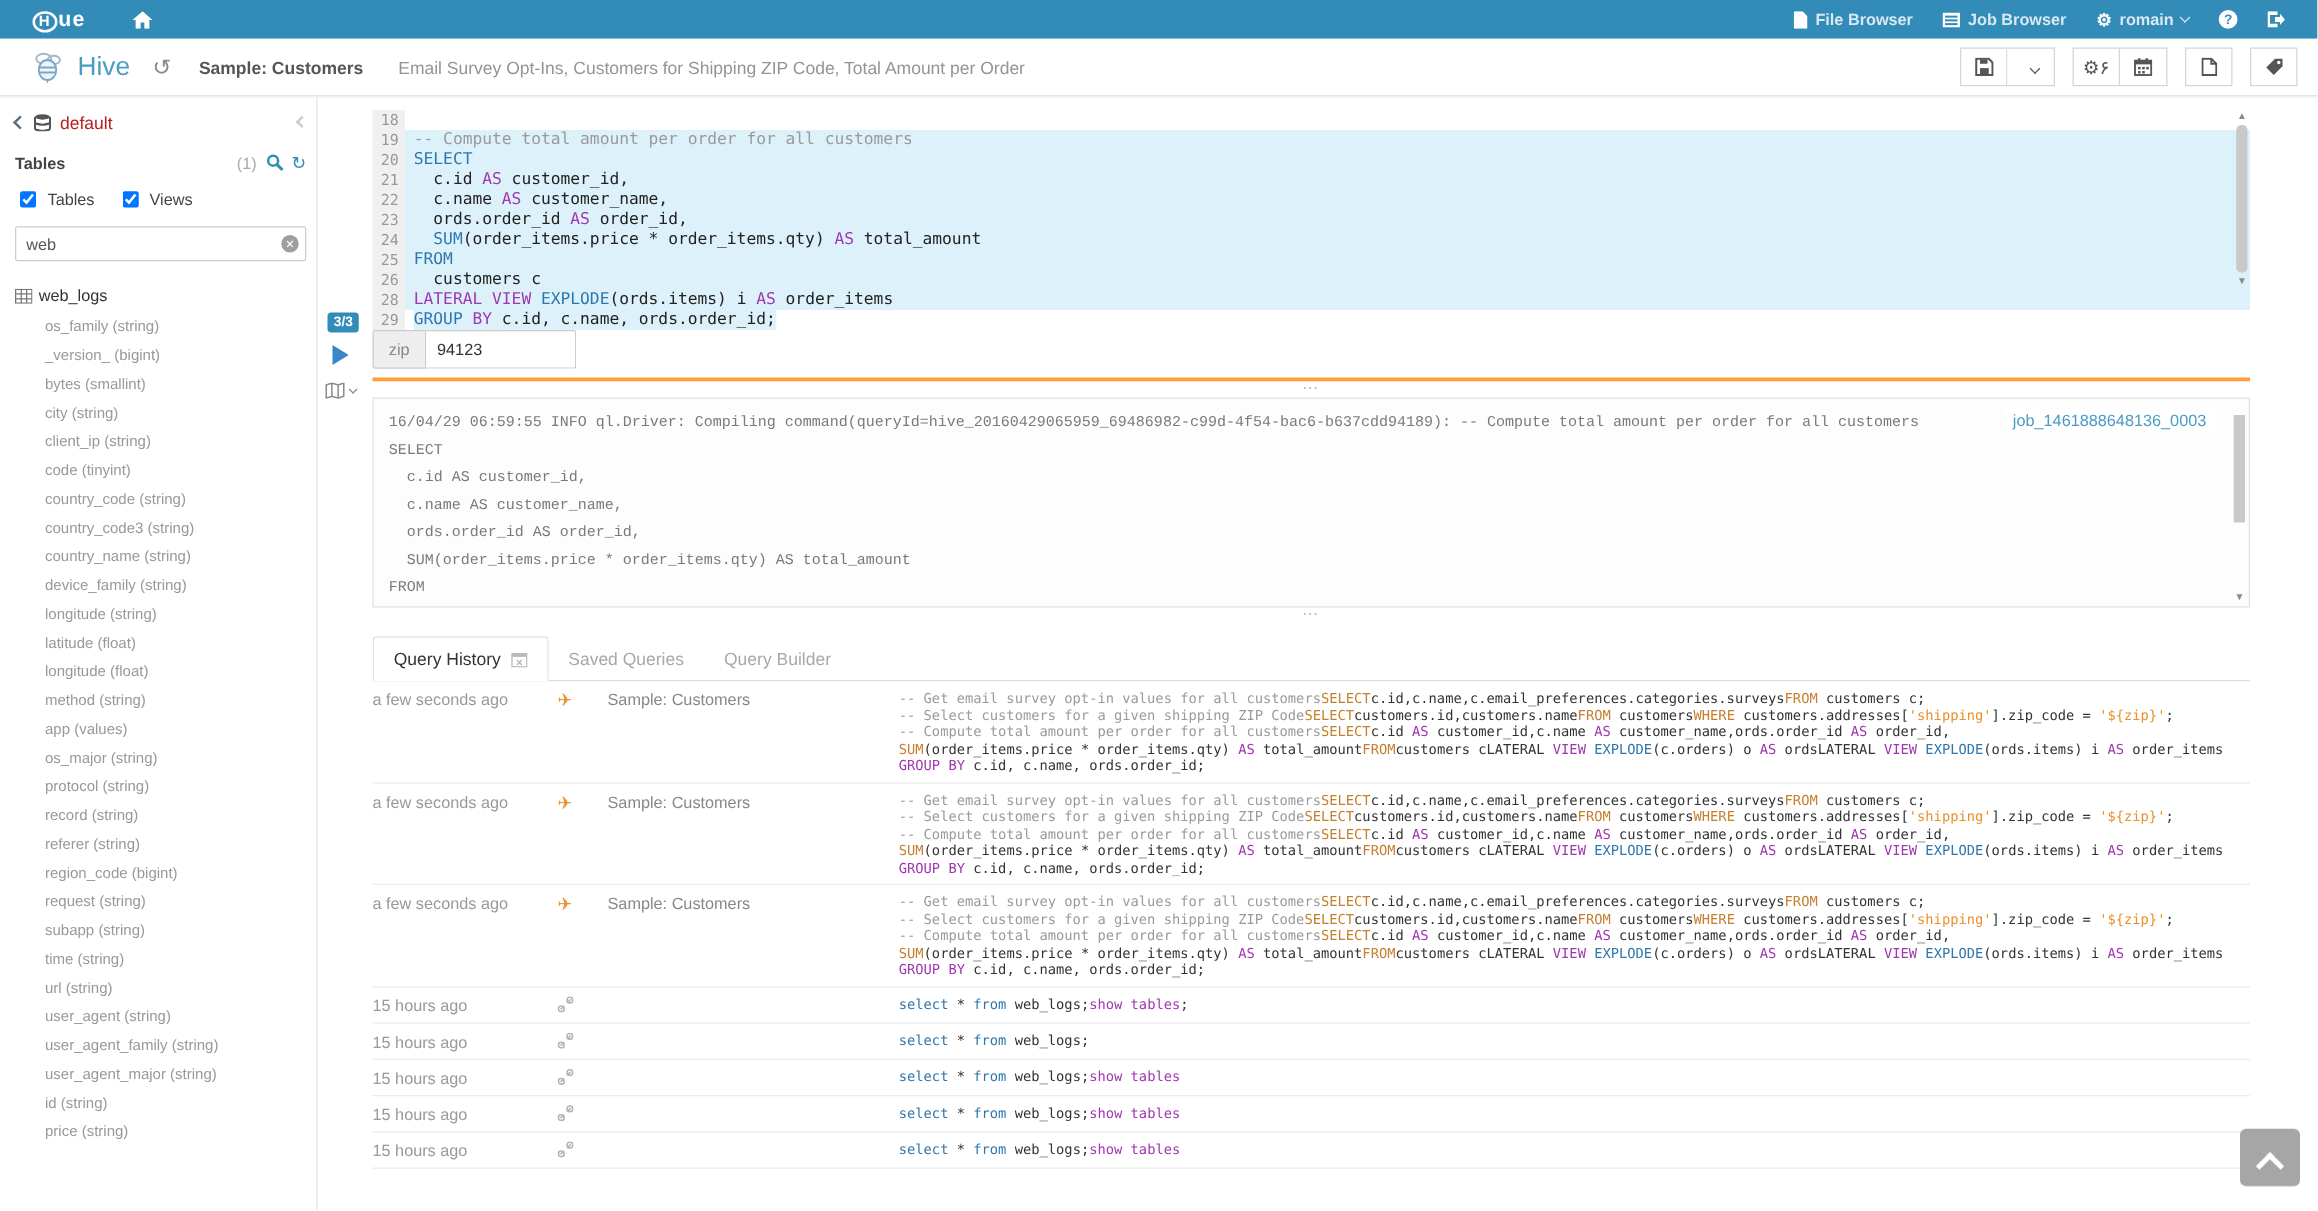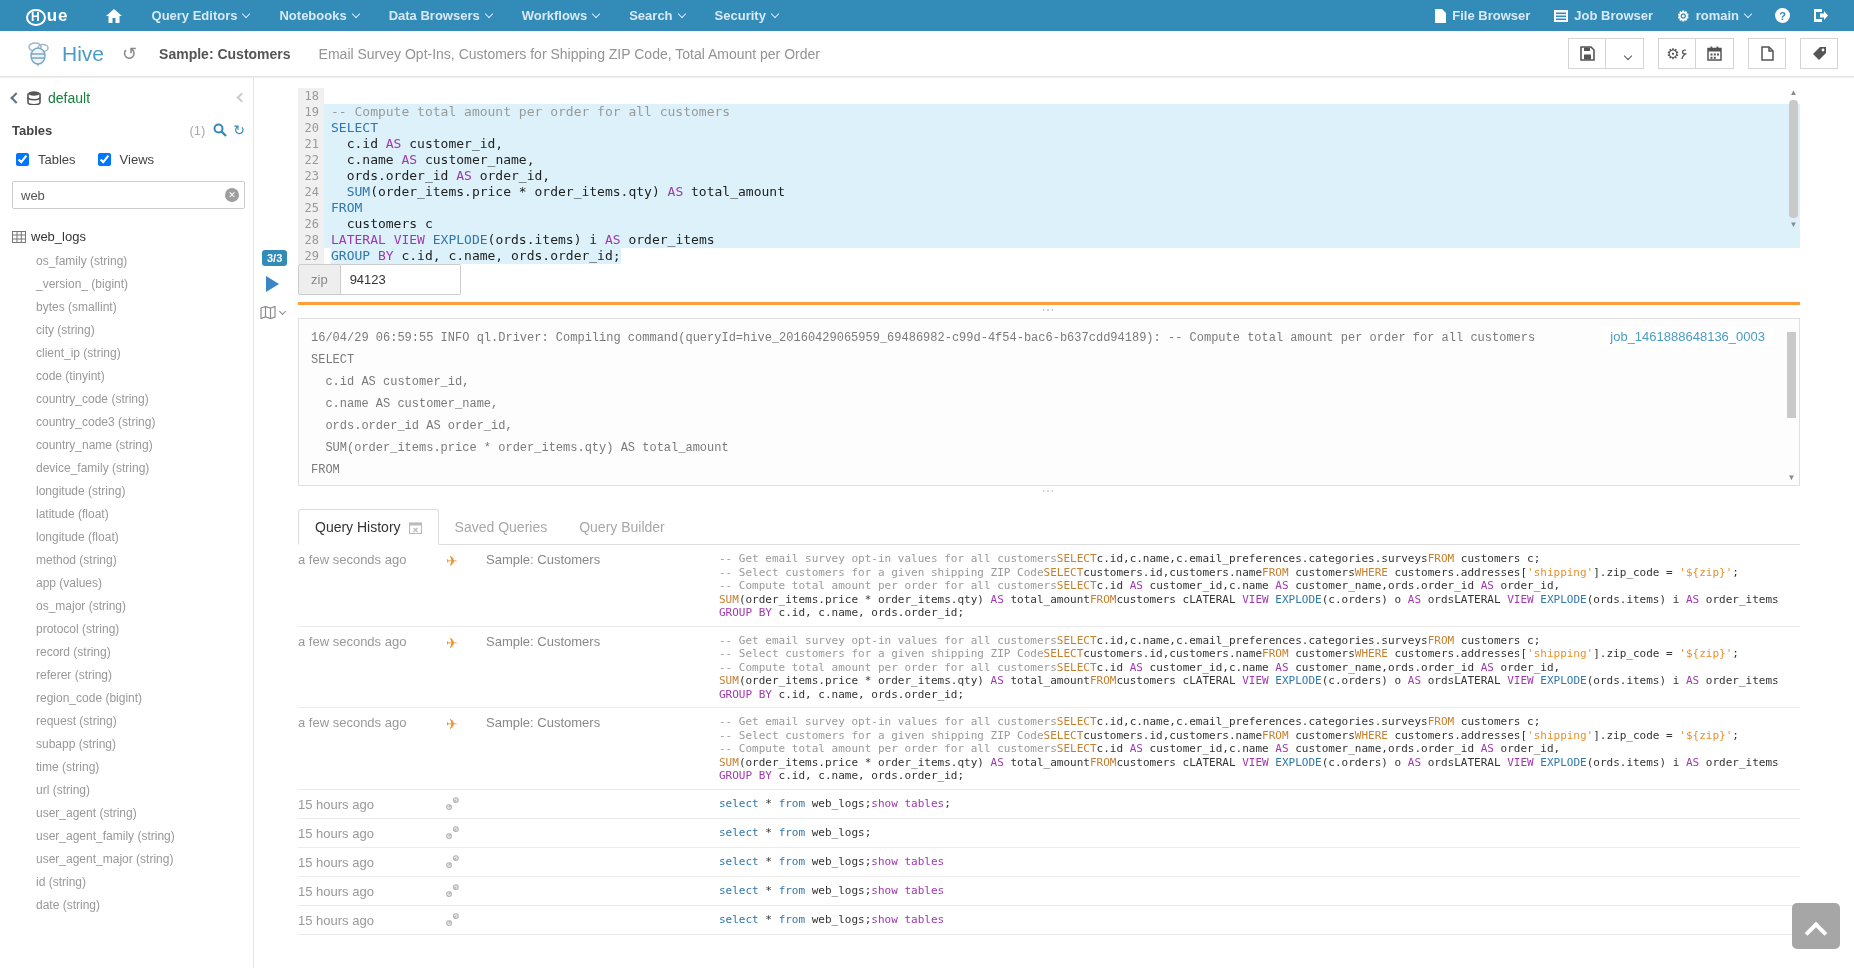--- a/index.html
+++ b/index.html
@@ -41,21 +41,21 @@
   .btn-group .hbtn + .hbtn { border-left:none; }
   .gear-txt { font-size:15px; color:#555; }
 
   
   .layout { display:flex; height:891px; }
   .sidebar { width:254px; border-right:1px solid #e3e3e3; border-top:1px solid #eee;
              padding:12px 8px 0 12px; position:relative; overflow:hidden; }
   .main { flex:1; position:relative; border-top:1px solid #eee; padding:10px 54px 0 44px; }
 
   
-  .db-row { display:flex; align-items:center; color:#15803d; font-size:14px; gap:7px; }
+  .db-row { display:flex; align-items:center; color:#b91c1c; font-size:14px; gap:7px; }
   .back-chев, .back-chev { width:8px; height:8px; border-left:2px solid #5a7384; border-bottom:2px solid #5a7384;
                transform:rotate(45deg); cursor:pointer; }
   .collapse-chev { position:absolute; right:8px; top:16px; width:7px; height:7px;
                border-left:2px solid #ccc; border-bottom:2px solid #ccc; transform:rotate(45deg); cursor:pointer; }
   .tables-hdr { display:flex; align-items:center; margin-top:16px; font-size:13px; color:#444; }
   .tables-hdr b { font-weight:bold; }
   .tables-hdr .cnt { color:#aaa; margin-left:auto; }
   .sico { color:var(--accent); margin-left:8px; cursor:pointer; display:inline-flex; }
   .refresh-g { color:var(--accent); font-size:14px; margin-left:6px; cursor:pointer; }
   .chk-row { display:flex; align-items:center; gap:6px; margin-top:12px; font-size:13px; color:#444; }
@@ -135,28 +135,20 @@
 <body>
 
 <nav class="navbar">
   <div class="nav-left">
     <span class="logo"><span class="lh">H</span>ue</span>
     <span class="nav-item">
       <svg width="16" height="14" viewBox="0 0 16 14">
           <path d="M8 0 L16 7 H13.5 V14 H9.5 V9 H6.5 V14 H2.5 V7 H0 Z" fill="#fff"></path>
         </svg>
     </span>
-    <span id="nav-menus" style="display:flex">
-        <span class="nav-item chev">Query Editors</span>
-        <span class="nav-item chev">Notebooks</span>
-        <span class="nav-item chev">Data Browsers</span>
-        <span class="nav-item chev">Workflows</span>
-        <span class="nav-item chev">Search</span>
-        <span class="nav-item chev">Security</span>
-      </span>
   </div>
   <div class="nav-right">
     <span class="nav-item">
       <span class="nicon">
         <svg width="11" height="14" viewBox="0 0 11 14">
             <path d="M0 0 H7 L11 4 V14 H0 Z" fill="#fff"></path>
           </svg>
       </span>
       <span>File Browser</span>
     </span>
@@ -310,21 +302,21 @@
         <div class="col-item">referer (string)</div>
         <div class="col-item">region_code (bigint)</div>
         <div class="col-item">request (string)</div>
         <div class="col-item">subapp (string)</div>
         <div class="col-item">time (string)</div>
         <div class="col-item">url (string)</div>
         <div class="col-item">user_agent (string)</div>
         <div class="col-item">user_agent_family (string)</div>
         <div class="col-item">user_agent_major (string)</div>
         <div class="col-item">id (string)</div>
-        <div class="col-item">date (string)</div>
+        <div class="col-item">price (string)</div>
       </div>
   </aside>
 
   <main class="main">
     <span class="stmt-badge">3/3</span>
     <span class="play-btn"></span>
     <span class="map-btn">
       <svg width="16" height="13" viewBox="0 0 16 13">
           <path d="M1 2 L5.5 0.5 L10.5 2 L15 0.5 V11 L10.5 12.5 L5.5 11 L1 12.5 Z M5.5 0.5 V11 M10.5 2 V12.5" fill="none" stroke="#8a8a8a" stroke-width="1.2"></path>
         </svg>

